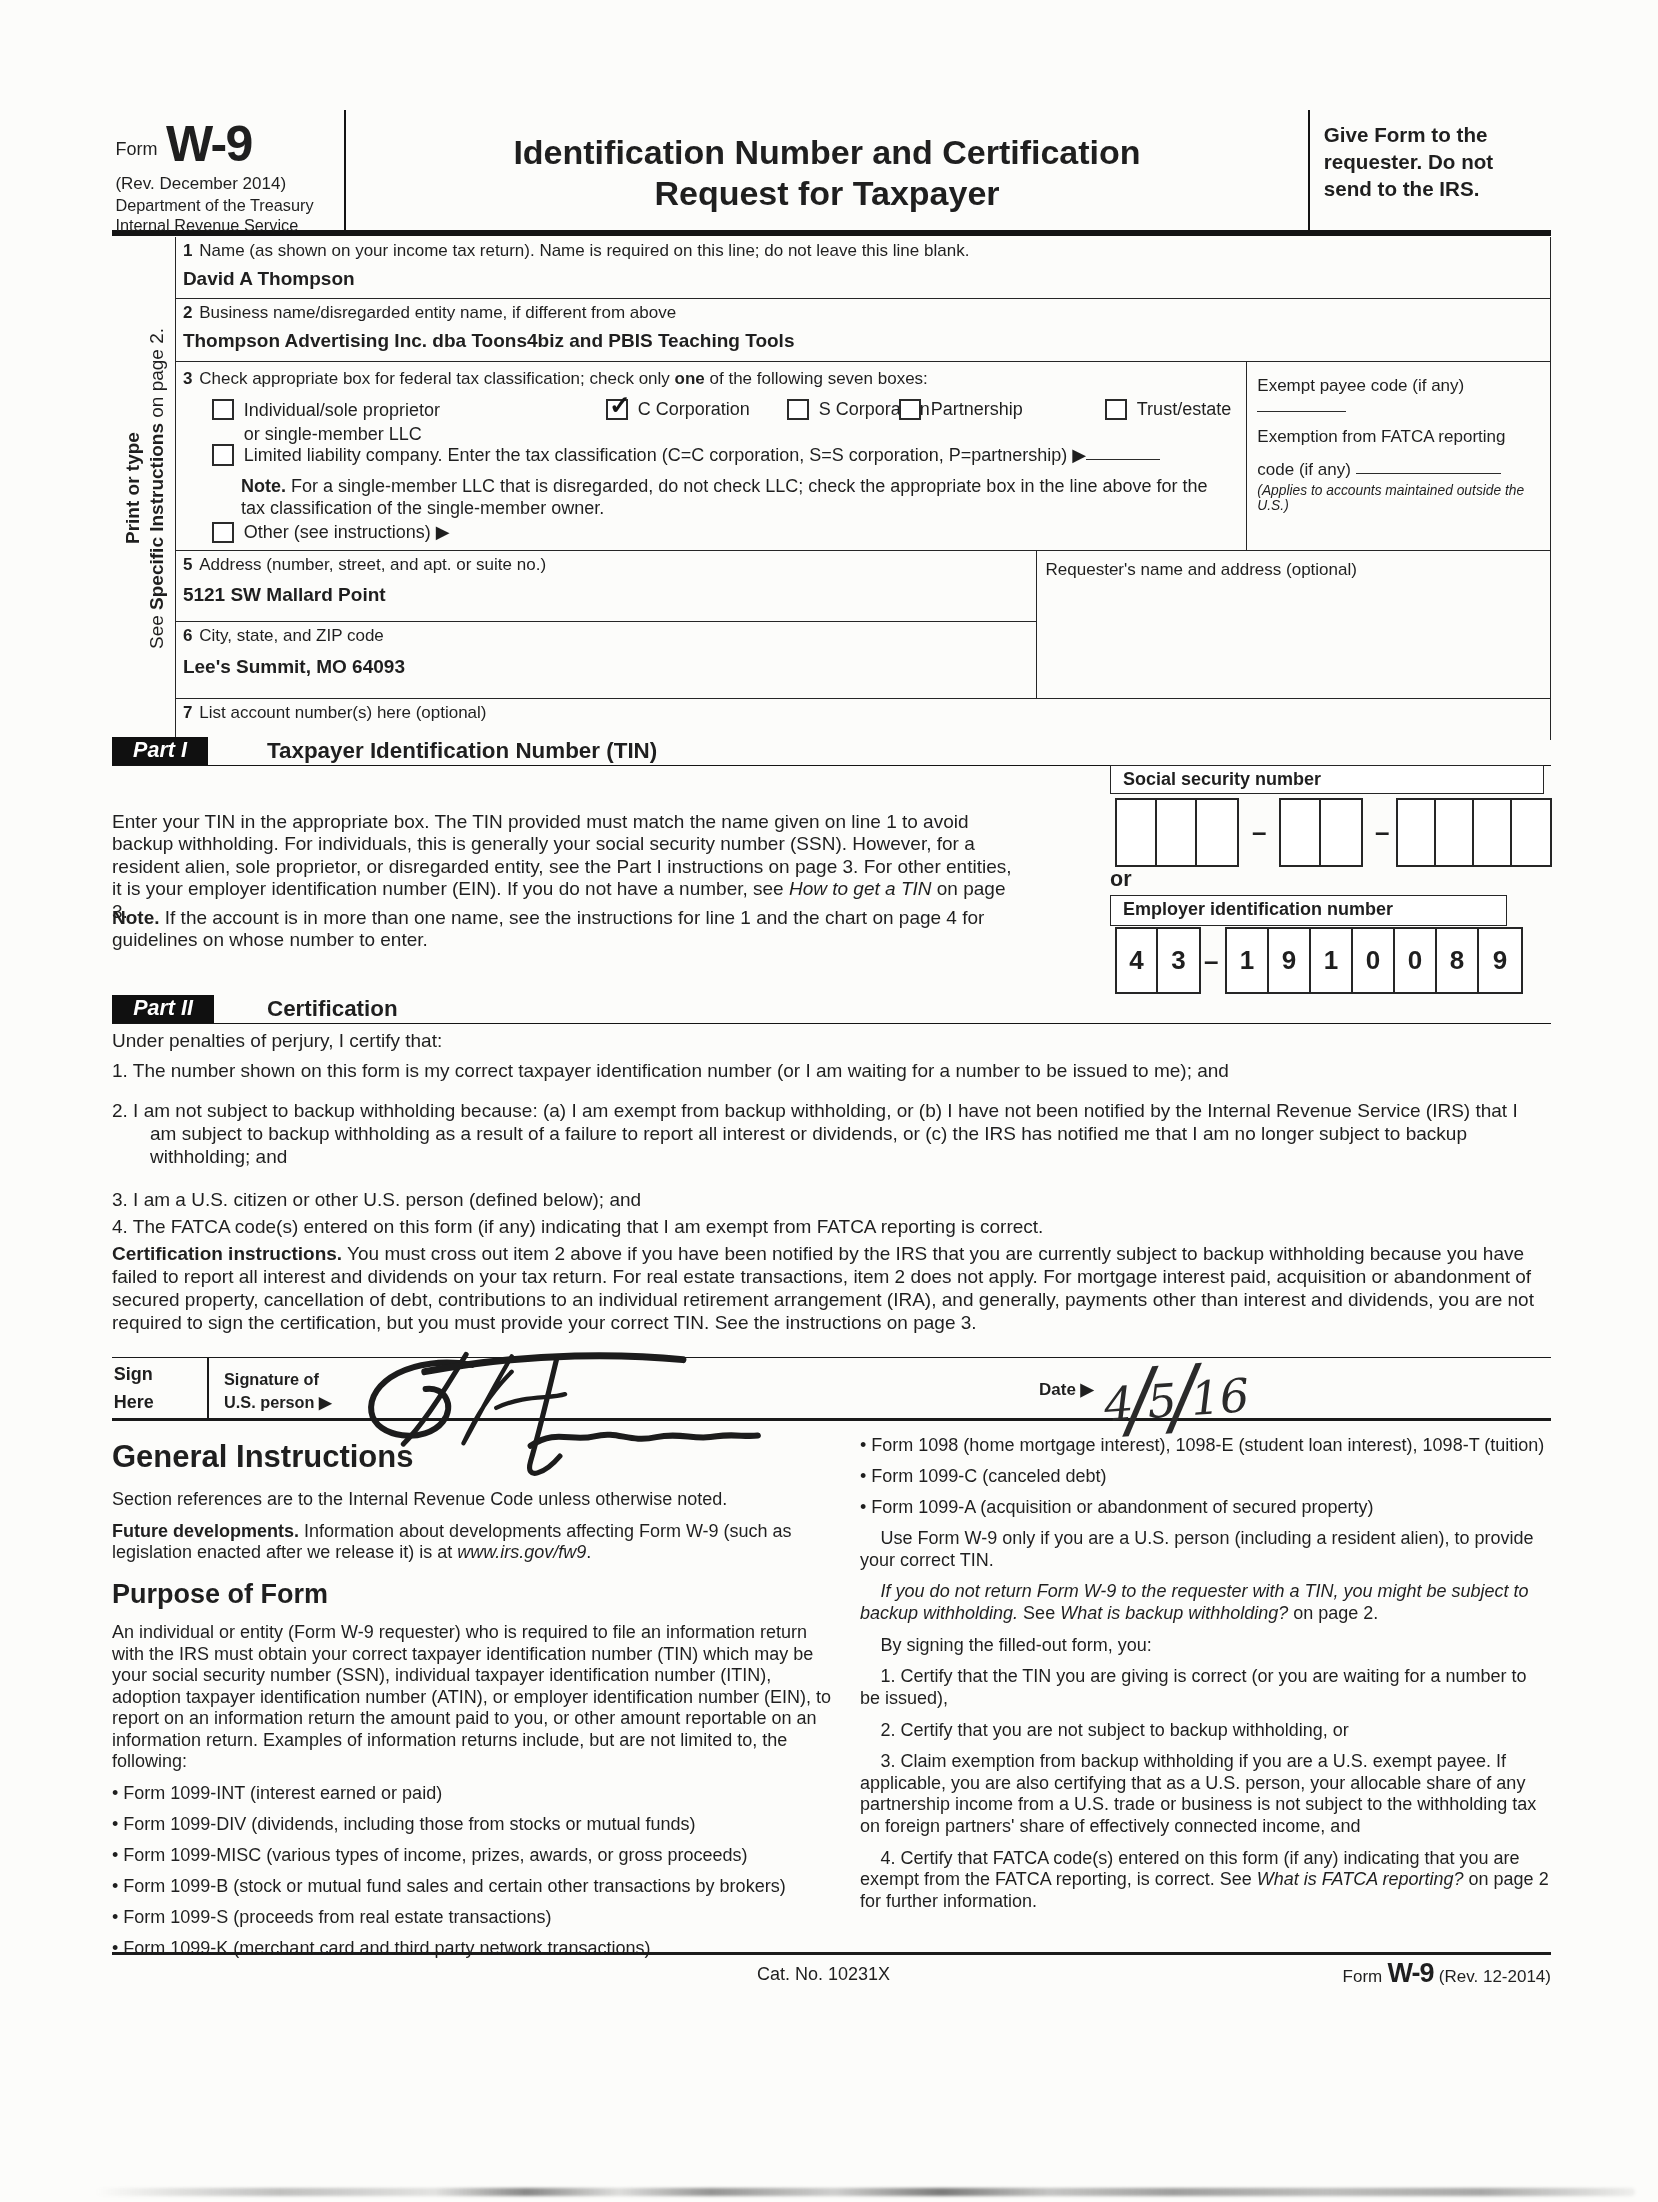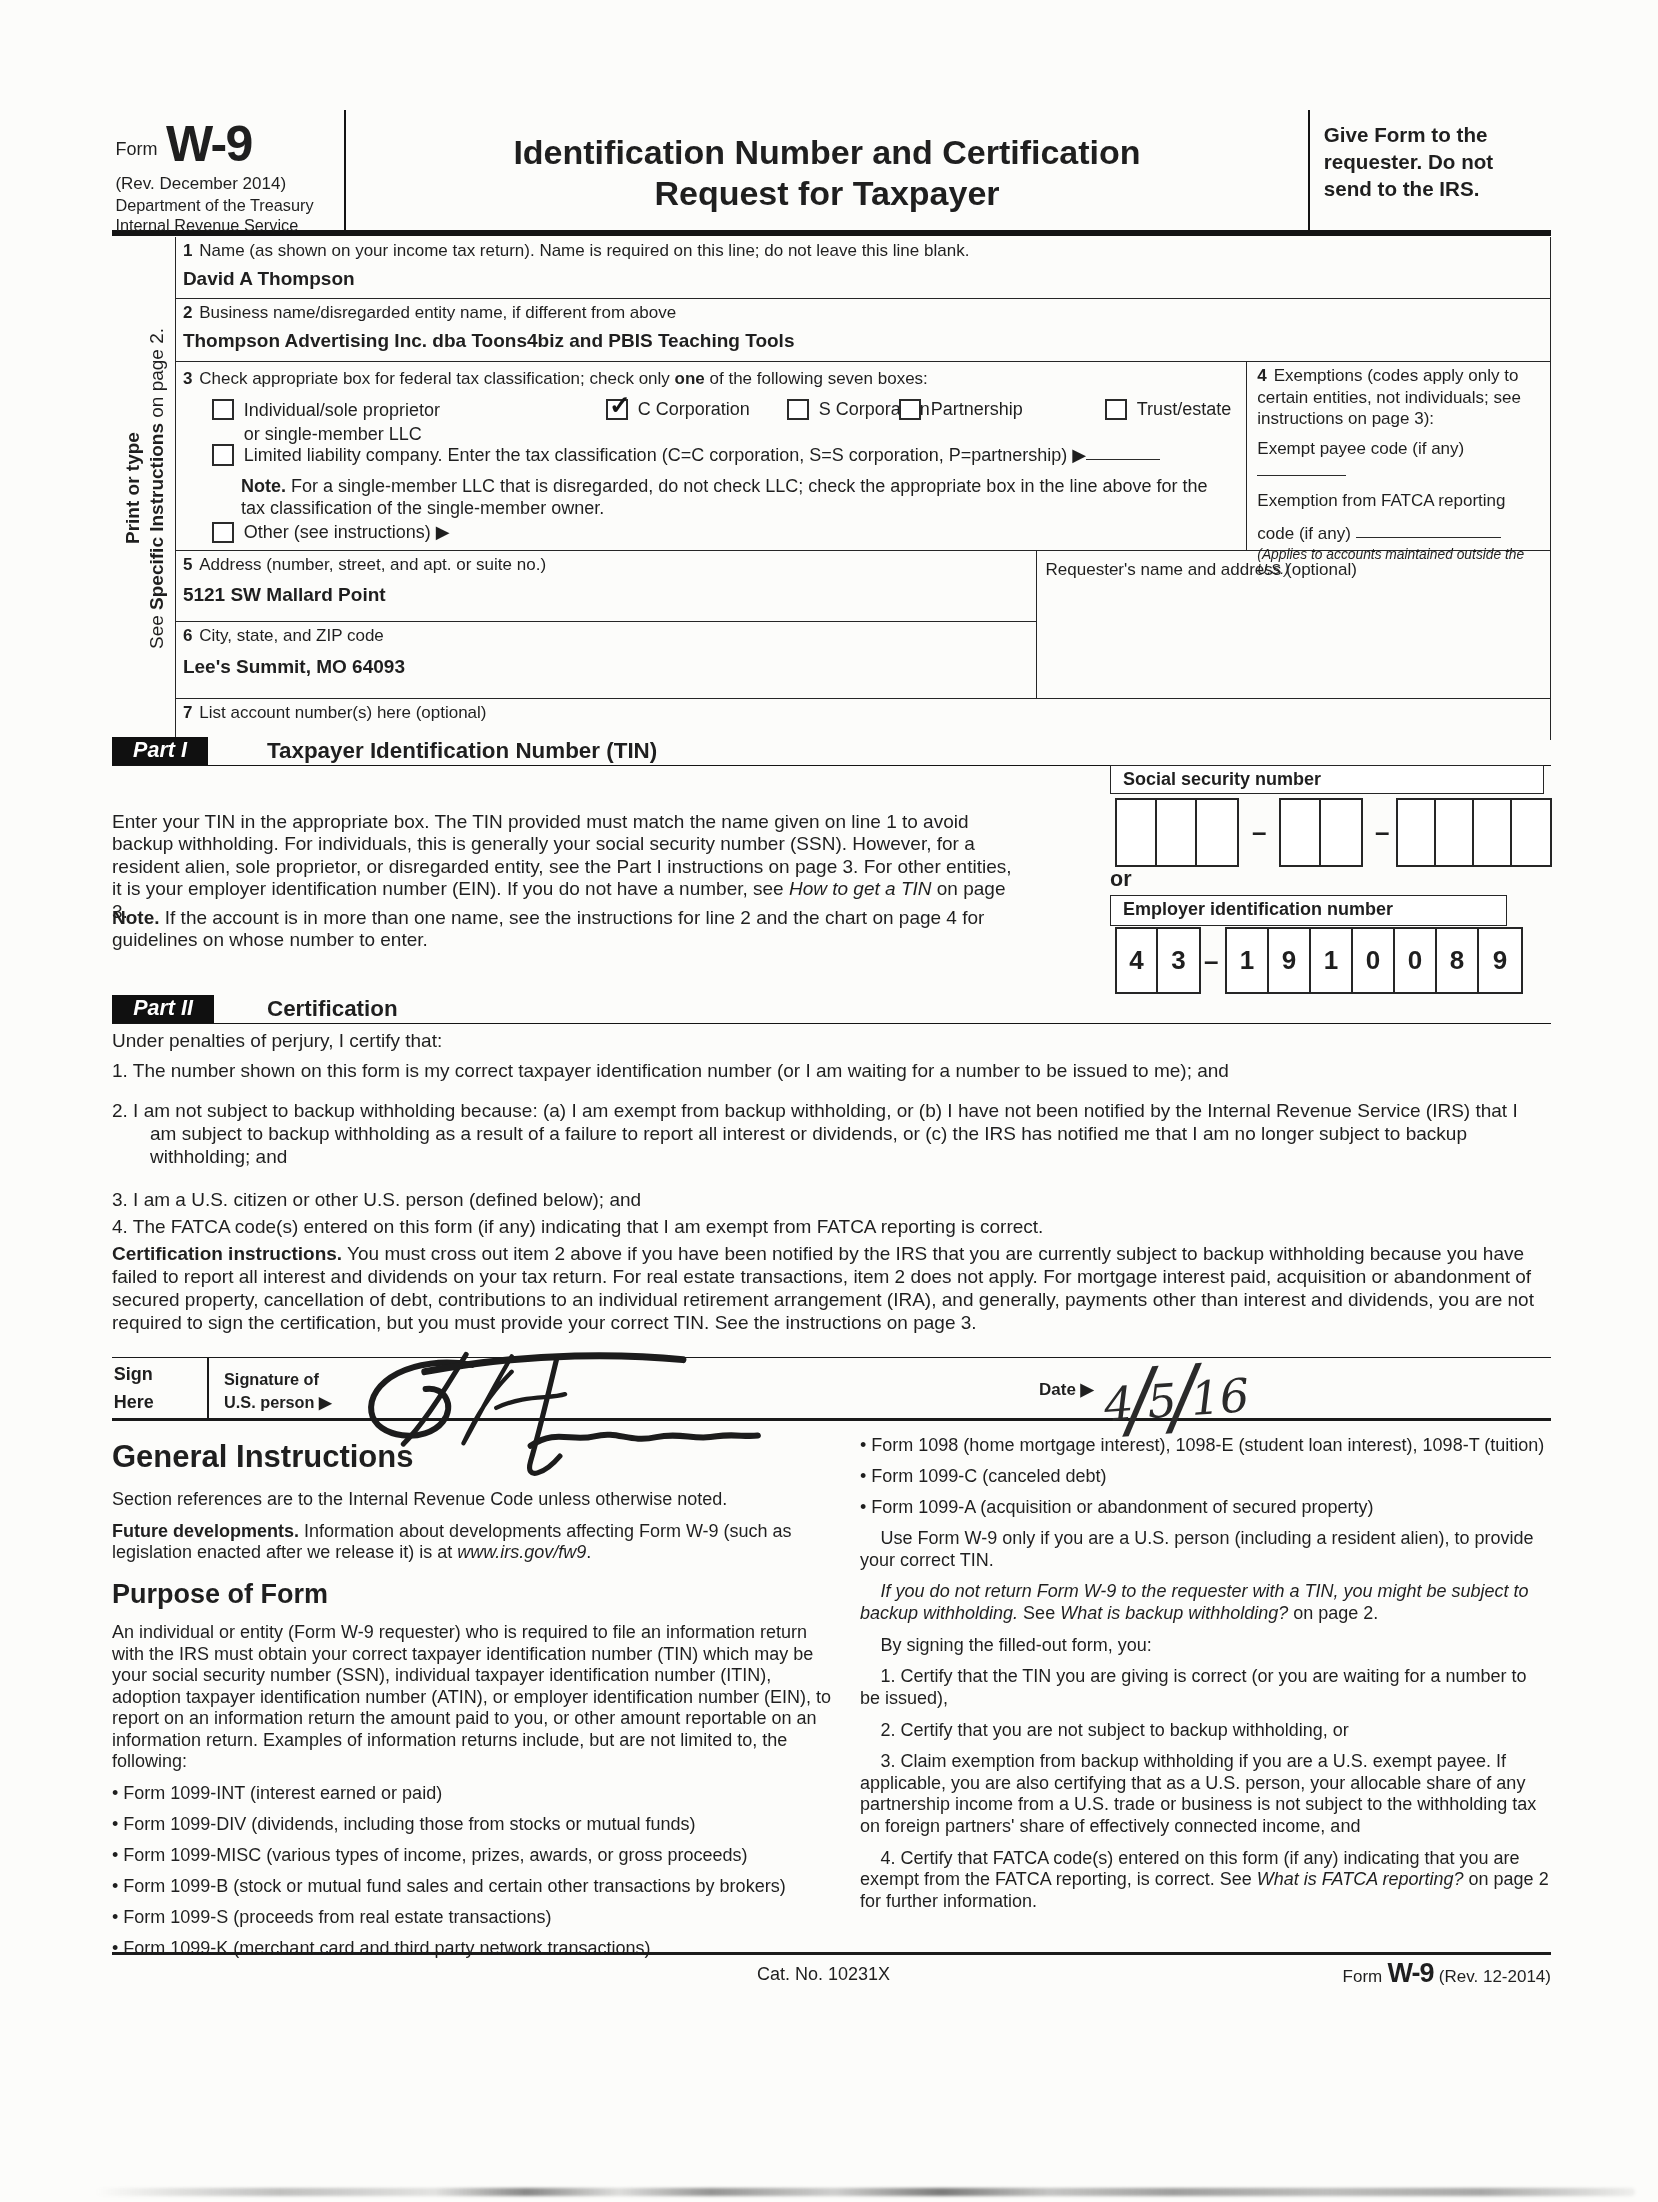--- a/index.html
+++ b/index.html
@@ -183,21 +183,20 @@
         </div>
 
         <div class="note"><b>Note.</b><span> For a single-member LLC that is disregarded, do not check LLC; check the appropriate box in the line above for the tax classification of the single-member owner.</span></div>
 
         <div class="cbrow" style="left:36px; top:159px;">
           <span class="cb"></span><span class="cblabel">Other (see instructions) ▶</span>
         </div>
       </div>
 
       <div class="r3-right">
-        <div class="ex-label"><span class="fnum">4</span><span>Exemptions (codes apply only to certain entities, not individuals; see instructions on page 3):</span></div>
         <div class="ex-line"><span>Exempt payee code (if any)</span> <span class="blank" style="width:89px;"></span></div>
         <div class="ex-line">Exemption from FATCA reporting</div>
         <div class="ex-line"><span>code (if any)</span> <span class="blank" style="width:145px;"></span></div>
         <div class="ex-applies">(Applies to accounts maintained outside the U.S.)</div>
       </div>
     </div>
 
     <div class="frow r56" style="border-bottom:1.7px solid #262626;">
       <div class="r56-left">
         <div class="r5">
@@ -218,21 +217,21 @@
       <div class="flabel"><span class="fnum">7</span><span>List account number(s) here (optional)</span></div>
     </div>
   </div>
 
   <div class="abs partbar" style="top:737px;">
     <div class="partbox" style="width:96px;">Part I</div>
     <div class="parttitle">Taxpayer Identification Number (TIN)</div>
   </div>
 
   <div class="abs p1para"><span>Enter your TIN in the appropriate box. The TIN provided must match the name given on line 1 to avoid backup withholding. For individuals, this is generally your social security number (SSN). However, for a resident alien, sole proprietor, or disregarded entity, see the Part I instructions on page 3. For other entities, it is your employer identification number (EIN). If you do not have a number, see </span><i>How to get a TIN</i><span> on page 3.</span></div>
-  <div class="abs p1note"><b>Note.</b><span> If the account is in more than one name, see the instructions for line 2 and the chart on page 4 for guidelines on whose number to enter.</span></div>
+  <div class="abs p1note"><b>Note.</b><span> If the account is in more than one name, see the instructions for line 1 and the chart on page 4 for guidelines on whose number to enter.</span></div>
 
   <div class="abs tinlabelbox" style="left:1110px; top:765px; width:434px; height:29px;">Social security number</div>
 
   <div class="cellgroup" style="left:1115px; top:798px; height:69px;">
     <div class="cell" style="width:40px;"></div>
     <div class="cell" style="width:40px;"></div>
     <div class="cell" style="width:40px;"></div>
   </div>
   <div class="abs tindash" style="left:1252px; top:817px;">–</div>
   <div class="cellgroup" style="left:1279px; top:798px; height:69px;">

